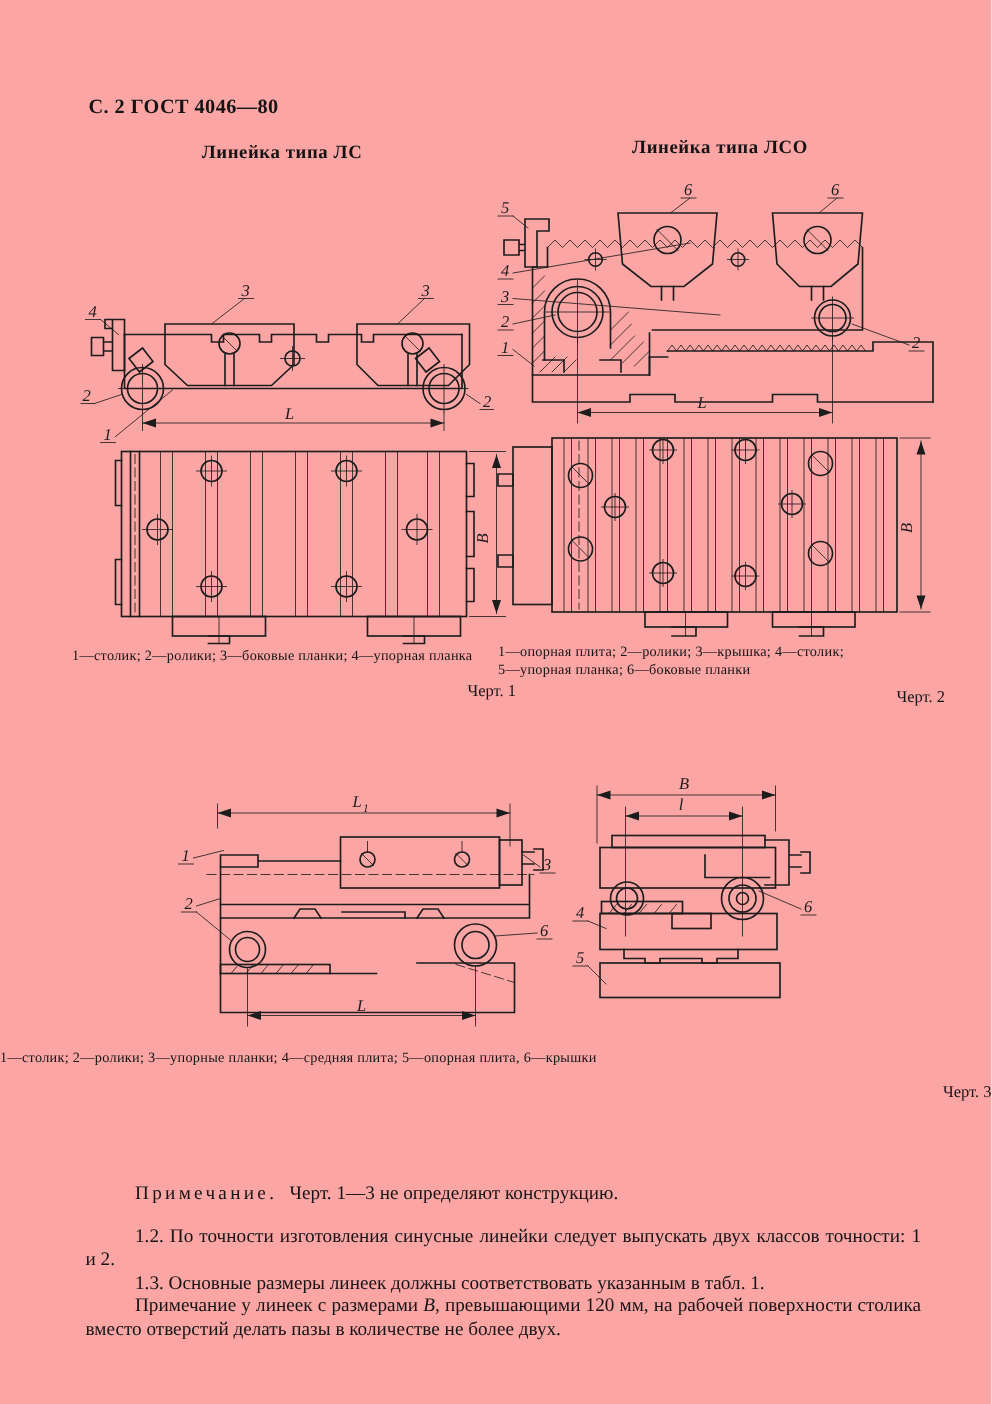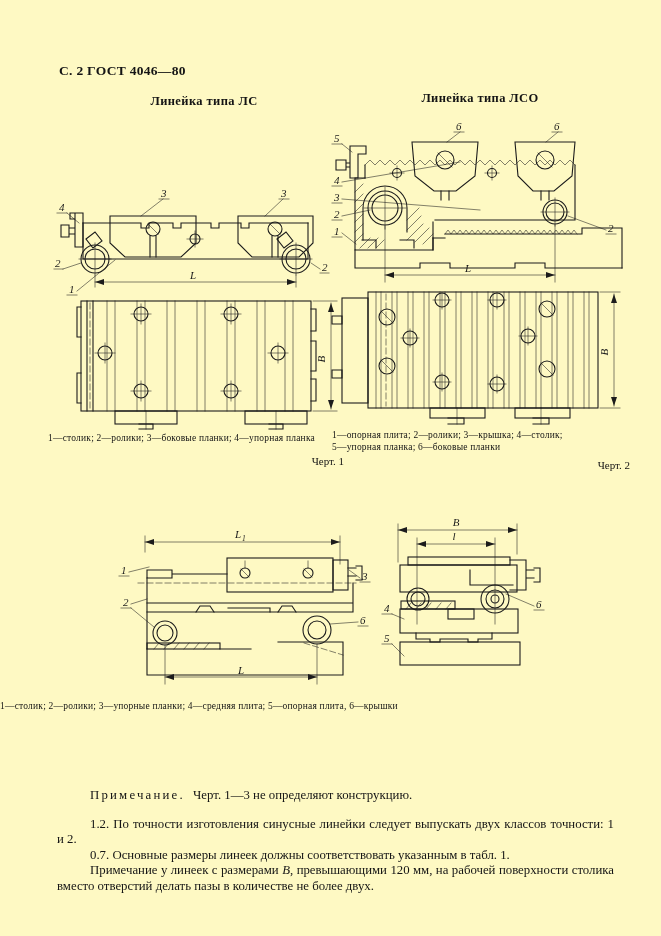--- a/index.html
+++ b/index.html
@@ -1,18 +1,18 @@
 <!DOCTYPE html>
 <html><head>
 <meta charset="utf-8">
 <style>
   * { box-sizing: border-box; }
   html,body { margin:0; padding:0; background:#ffffff; }
   #page {
-    position:relative; width:661px; height:936px; background:#fef9c3;
+    position:relative; width:661px; height:936px; background:#fca5a5;
     font-family:"Liberation Serif", serif; color:#141414; overflow:hidden;
   }
   .abs { position:absolute; }
   .header {
     left:59px; top:63px; font-size:13.5px; font-weight:bold; letter-spacing:.3px;
   }
   .col-title { font-size:12.5px; font-weight:bold; letter-spacing:.4px; text-align:center; }
   .cap { font-size:9.5px; letter-spacing:.2px; text-align:left; line-height:12px; }
   .chert { font-size:11px; text-align:right; }
   .fig-svg { position:absolute; }
@@ -37,21 +37,21 @@
   .note-label { letter-spacing:2.2px; padding-right:5px; }
   .var-b { font-style:italic; }
 </style>
 </head>
 <body>
 
 <div id="page">
 
   <div class="abs header">С. 2 ГОСТ 4046—80</div>
 
-  <div class="abs col-title" style="left:58px;top:94px;width:292px">Линейка типа ЛС</div>
+  <div class="abs col-title" style="left:42px;top:94px;width:292px">Линейка типа ЛС</div>
   <div class="abs col-title" style="left:332px;top:91px;width:296px">Линейка типа ЛСО</div>
 
   <svg class="fig-svg" style="left:53px;top:183px" width="290" height="250" viewBox="0 0 290 250">
     <g>
       <path d="M30,40 H88 v5 h8 v-5 H120 v5 h8 v-5 H158 v5 h8 v-5 H188 v5 h8 v-5 H255"></path>
       <path d="M30,40 V76 M255,40 V76 M30,76 H255"></path>
       <circle cx="142" cy="56" r="5"></circle>
       <path class="thin" d="M134,56 H150 M142,48 V64"></path>
       <path d="M57,33 H143 V60 L128,74 H72 L57,60 Z"></path>
       <circle cx="100" cy="46" r="7"></circle>
@@ -311,24 +311,25 @@
       <text x="276" y="100">4</text>
       <path class="thin" d="M274,102 h10 M284,102 L296,107"></path>
       <text x="276" y="130">5</text>
       <path class="thin" d="M274,132 h10 M284,132 L296,144"></path>
       <text x="428" y="96">6</text>
       <path class="thin" d="M426,98 h10 M426,94 L398,82"></path>
     </g>
   </svg>
 
   <div class="abs cap" style="left:0px;top:700px;width:661px">1—столик; 2—ролики; 3—упорные планки; 4—средняя плита; 5—опорная плита, 6—крышки</div>
+  <div class="abs chert" style="left:0px;top:722px;width:661px">Черт. 3</div>
 
   <div class="abs textblock">
     <p class="note-p">
       <span class="note-label">Примечание.</span>
       <span>Черт. 1—3 не определяют конструкцию.</span>
     </p>
     <p>1.2.  По точности изготовления синусные линейки следует выпускать двух классов точности: 1 и 2.</p>
-    <p>0.7.  Основные размеры линеек должны соответствовать указанным в табл. 1.</p>
+    <p>1.3.  Основные размеры линеек должны соответствовать указанным в табл. 1.</p>
     <p><span>Примечание у линеек с размерами </span><span class="var-b">В</span><span>, превышающими 120 мм, на рабочей поверхности столика вместо отверстий делать пазы в количестве не более двух.</span></p>
   </div>
 
 </div>
 
 </body></html>

